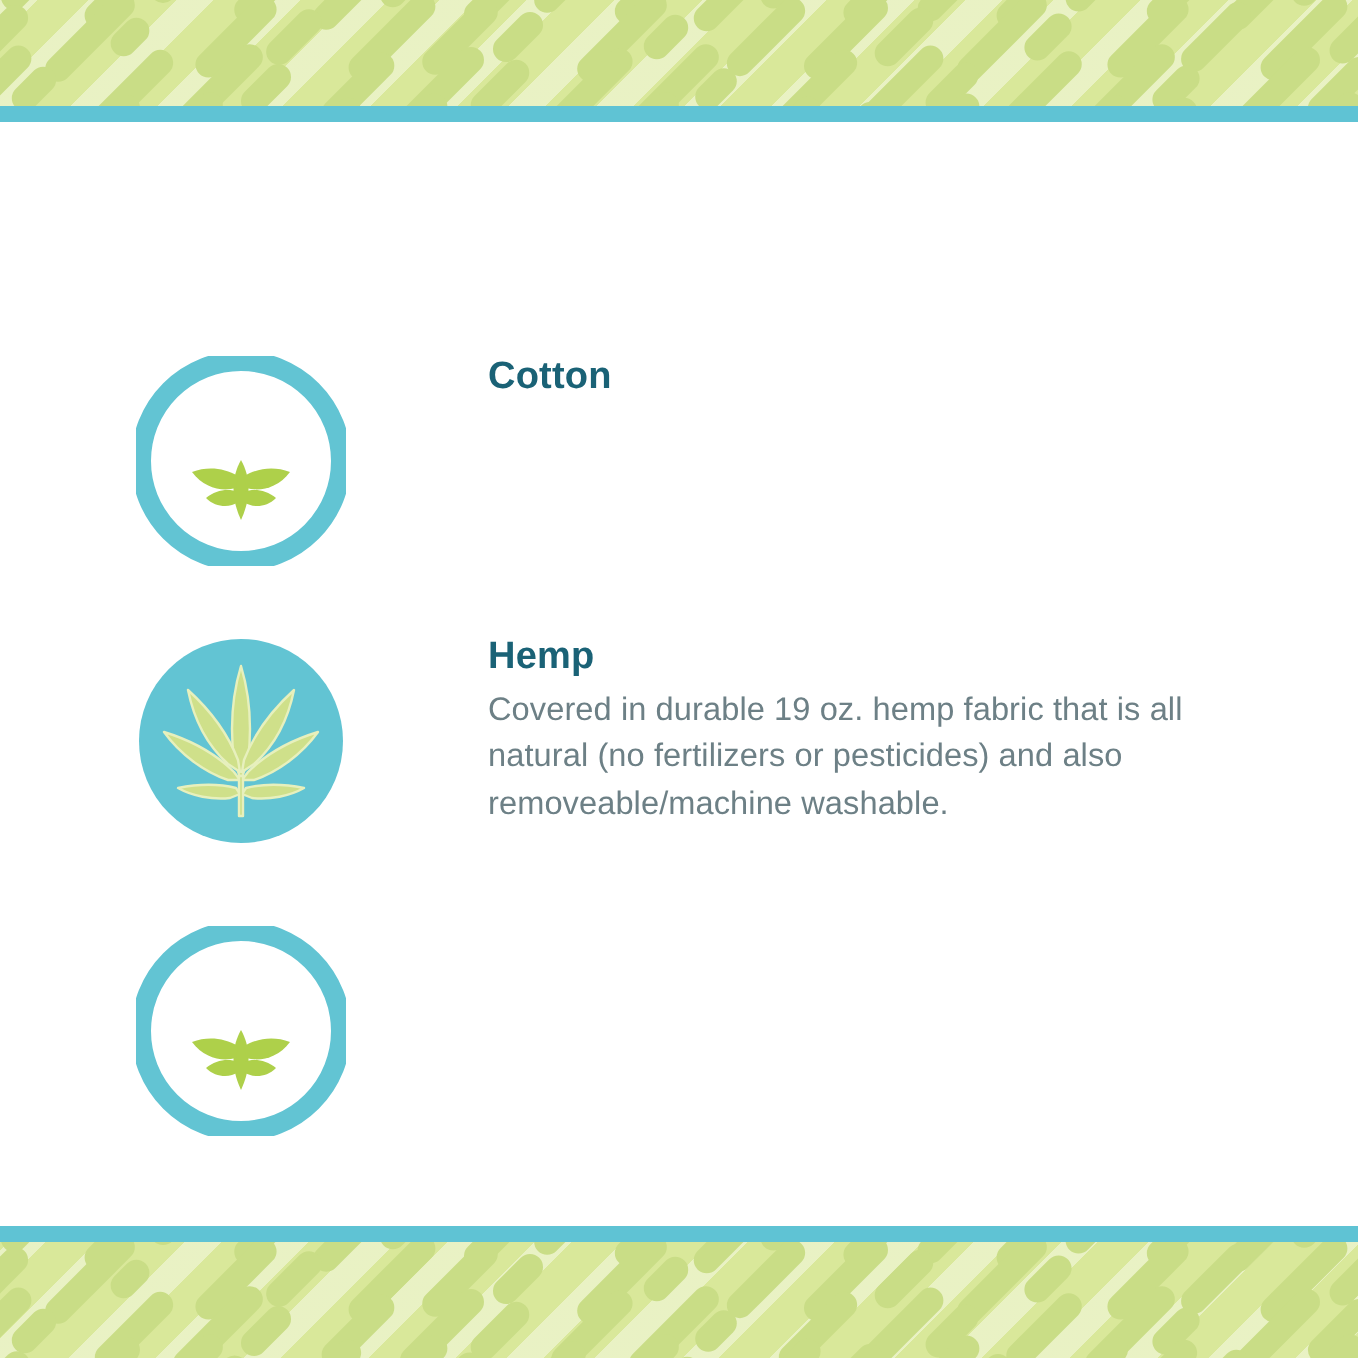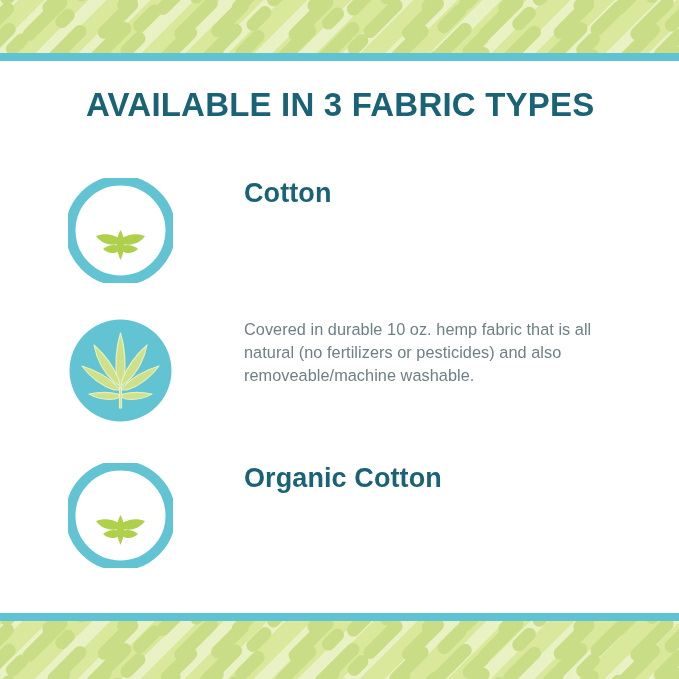--- a/index.html
+++ b/index.html
@@ -108,21 +108,21 @@
   }
   .icon-wrap svg { display: block; }
 
   .sec-text {
     position: absolute;
     left: 244px;
     top: 0;
     width: 400px;
   }
   .sec-heading {
-    font-size: 27px;
+    font-size: 19px;
     font-weight: bold;
     color: #1a6276;
     margin: 0 0 5px 0;
     line-height: 1.12;
     letter-spacing: 0.1px;
   }
   .sec-body {
     font-size: 16.3px;
     color: #6d8086;
     line-height: 1.42;
@@ -213,21 +213,20 @@
           <span class="dash" style="left:556px;top:62px;width:54px;background:#c9dd86;"></span>
           <span class="dash" style="left:594px;top:62px;width:50px;background:#c9dd86;"></span>
           <span class="dash" style="left:632px;top:62px;width:36px;background:#c9dd86;"></span>
           <span class="dash" style="left:670px;top:62px;width:58px;background:#c9dd86;"></span>
           <span class="dash" style="left:708px;top:62px;width:26px;background:#c9dd86;"></span>
         </div>
     </div>
     <div class="band-line"></div>
   </div>
 
-  <div class="page-title">AVAILABLE IN 3 FABRIC TYPES</div>
 
   <div class="section sec-0">
     <div class="icon-wrap">
       <svg width="105" height="105" viewBox="0 0 105 105" aria-hidden="true">
         <circle cx="52.5" cy="52.5" r="50" fill="none" stroke="#62c4d3" stroke-width="10"></circle>
         <g>
           <circle cx="33" cy="47" r="19" fill="#ffffff"></circle>
           <circle cx="72" cy="47" r="19" fill="#ffffff"></circle>
           <circle cx="52.5" cy="36" r="20" fill="#ffffff"></circle>
           <circle cx="52.5" cy="57" r="22" fill="#ffffff"></circle>
@@ -265,21 +264,22 @@
 
           <path d="M21 76 C 31 74, 42 74, 50 76 L 52 79 L 47 81 C 38 82, 28 80, 21 76 Z"></path>
 
           <path d="M84 76 C 77 80, 67 82, 58 81 L 53 79 L 55 76 C 63 74, 74 74, 84 76 Z"></path>
 
           <path d="M51.5 70 L 53.5 70 L 53.5 90 L 51.5 90 Z"></path>
         </g>
       </svg>
     </div>
     <div class="sec-text">
-      <p class="sec-body">Covered in durable 10 oz. hemp fabric that is all natural (no fertilizers or pesticides) and also removeable/machine washable.</p>
+      <h2 class="sec-heading">Hemp</h2>
+      <p class="sec-body">Covered in durable 19 oz. hemp fabric that is all natural (no fertilizers or pesticides) and also removeable/machine washable.</p>
     </div>
   </div>
 
   <div class="section sec-2">
     <div class="icon-wrap">
       <svg width="105" height="105" viewBox="0 0 105 105" aria-hidden="true">
         <circle cx="52.5" cy="52.5" r="50" fill="none" stroke="#62c4d3" stroke-width="10"></circle>
         <g>
           <circle cx="33" cy="47" r="19" fill="#ffffff"></circle>
           <circle cx="72" cy="47" r="19" fill="#ffffff"></circle>
@@ -290,21 +290,20 @@
         <g fill="#aed04a">
           <path d="M52.5 52 C 57 60, 58 70, 52.5 82 C 47 70, 48 60, 52.5 52 Z"></path>
           <path d="M51 60 C 44 56, 36 55, 28 58 C 34 66, 43 68, 50 66 Z"></path>
           <path d="M54 60 C 61 56, 69 55, 77 58 C 71 66, 62 68, 55 66 Z"></path>
           <path d="M51 68 C 46 66, 40 67, 35 71 C 40 76, 47 76, 51 73 Z"></path>
           <path d="M54 68 C 59 66, 65 67, 70 71 C 65 76, 58 76, 54 73 Z"></path>
         </g>
       </svg>
     </div>
     <div class="sec-text">
-      <h2 class="sec-heading">Organic Cotton</h2>
     </div>
   </div>
 
   <div class="band band-bottom">
     <div class="band-green">
       <div class="dashes" id="dashes-bottom" style="height: 58px;">
           <span class="dash" style="left:0px;top:-14px;width:52px;background:#c9dd86;"></span>
           <span class="dash" style="left:38px;top:-14px;width:30px;background:#c9dd86;"></span>
           <span class="dash" style="left:76px;top:-14px;width:56px;background:#c9dd86;"></span>
           <span class="dash" style="left:114px;top:-14px;width:20px;background:#c9dd86;"></span>

